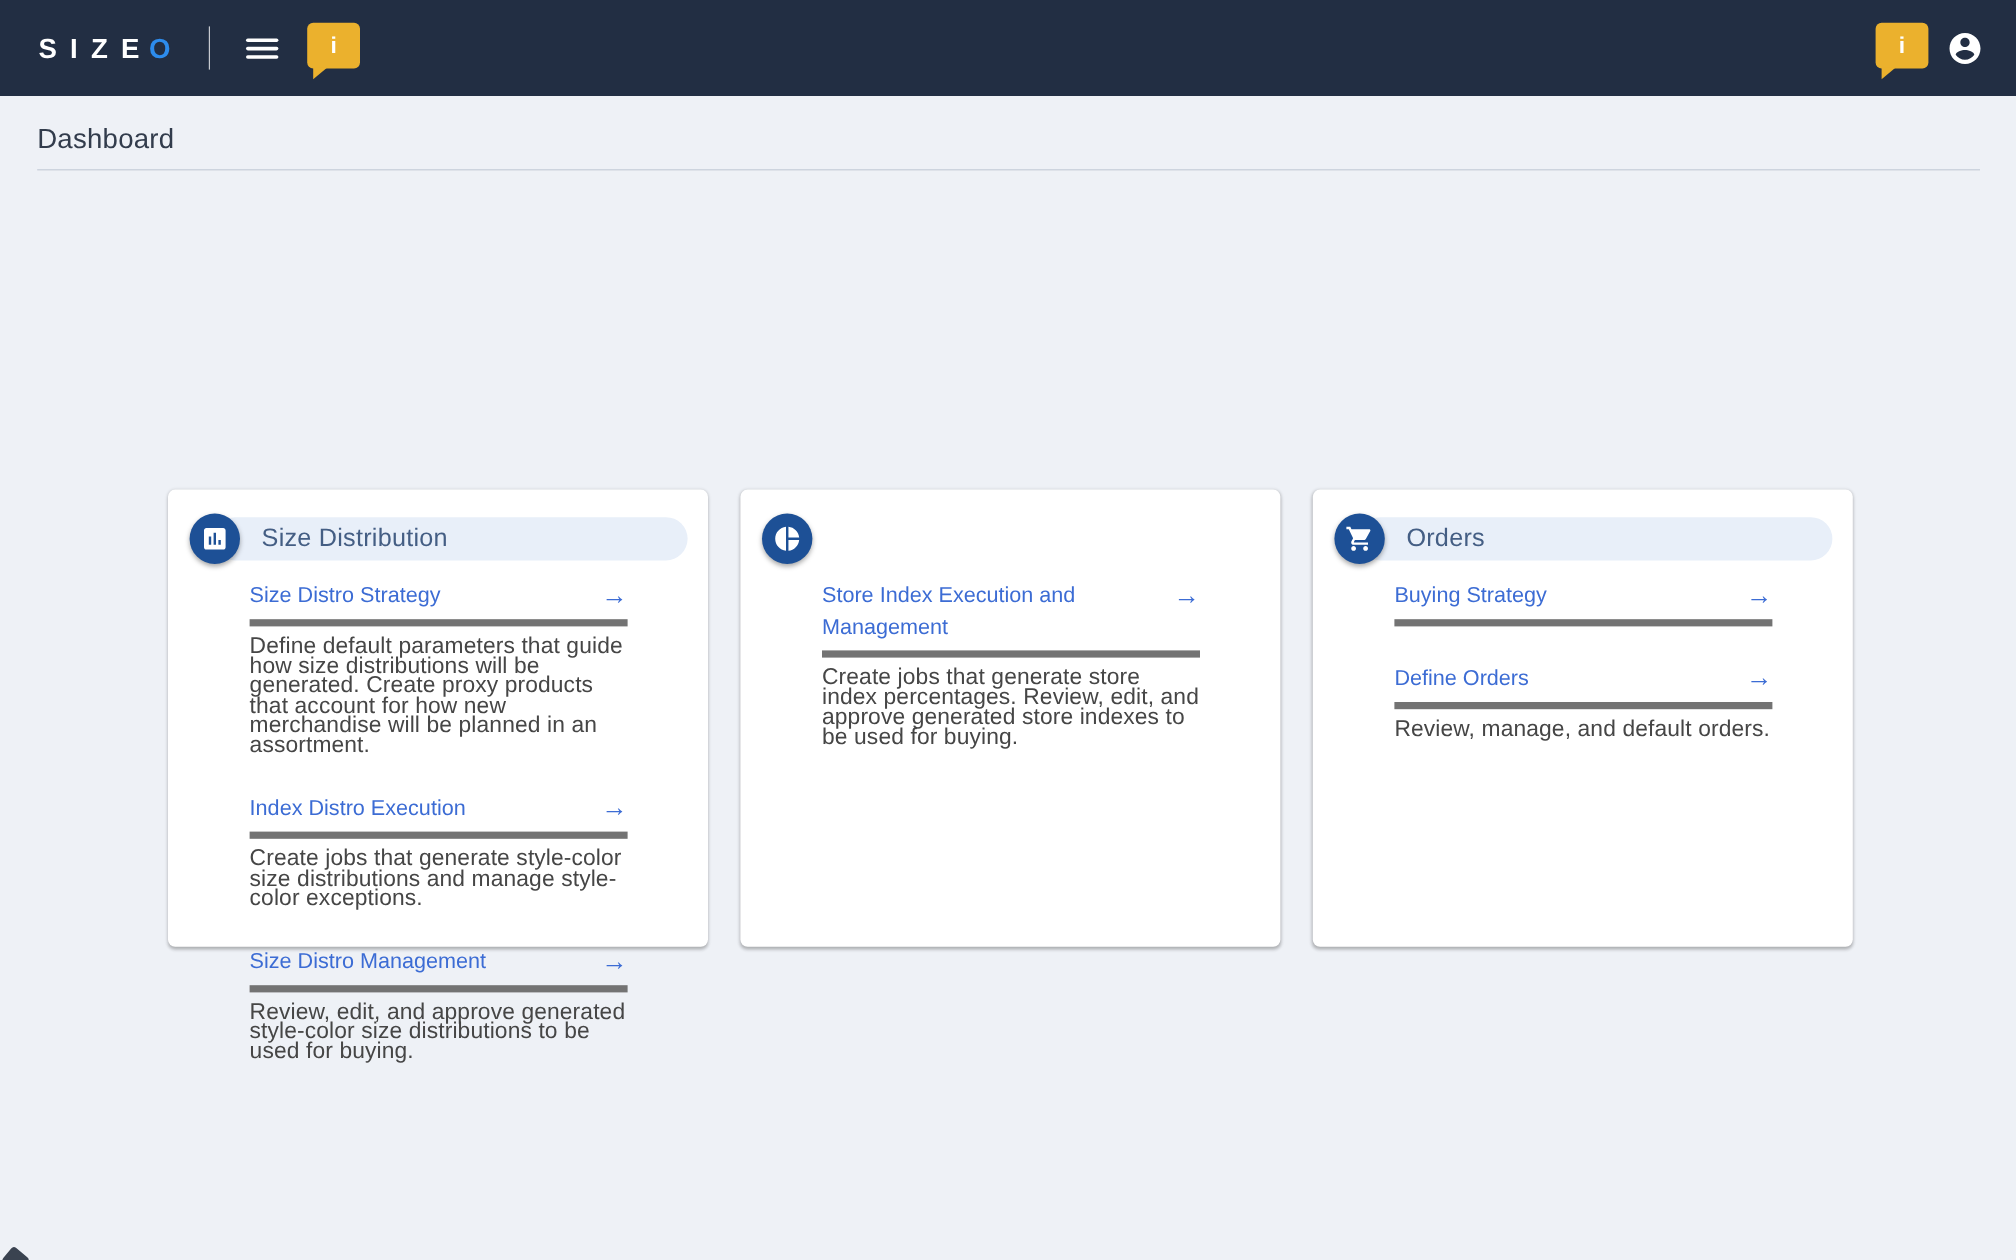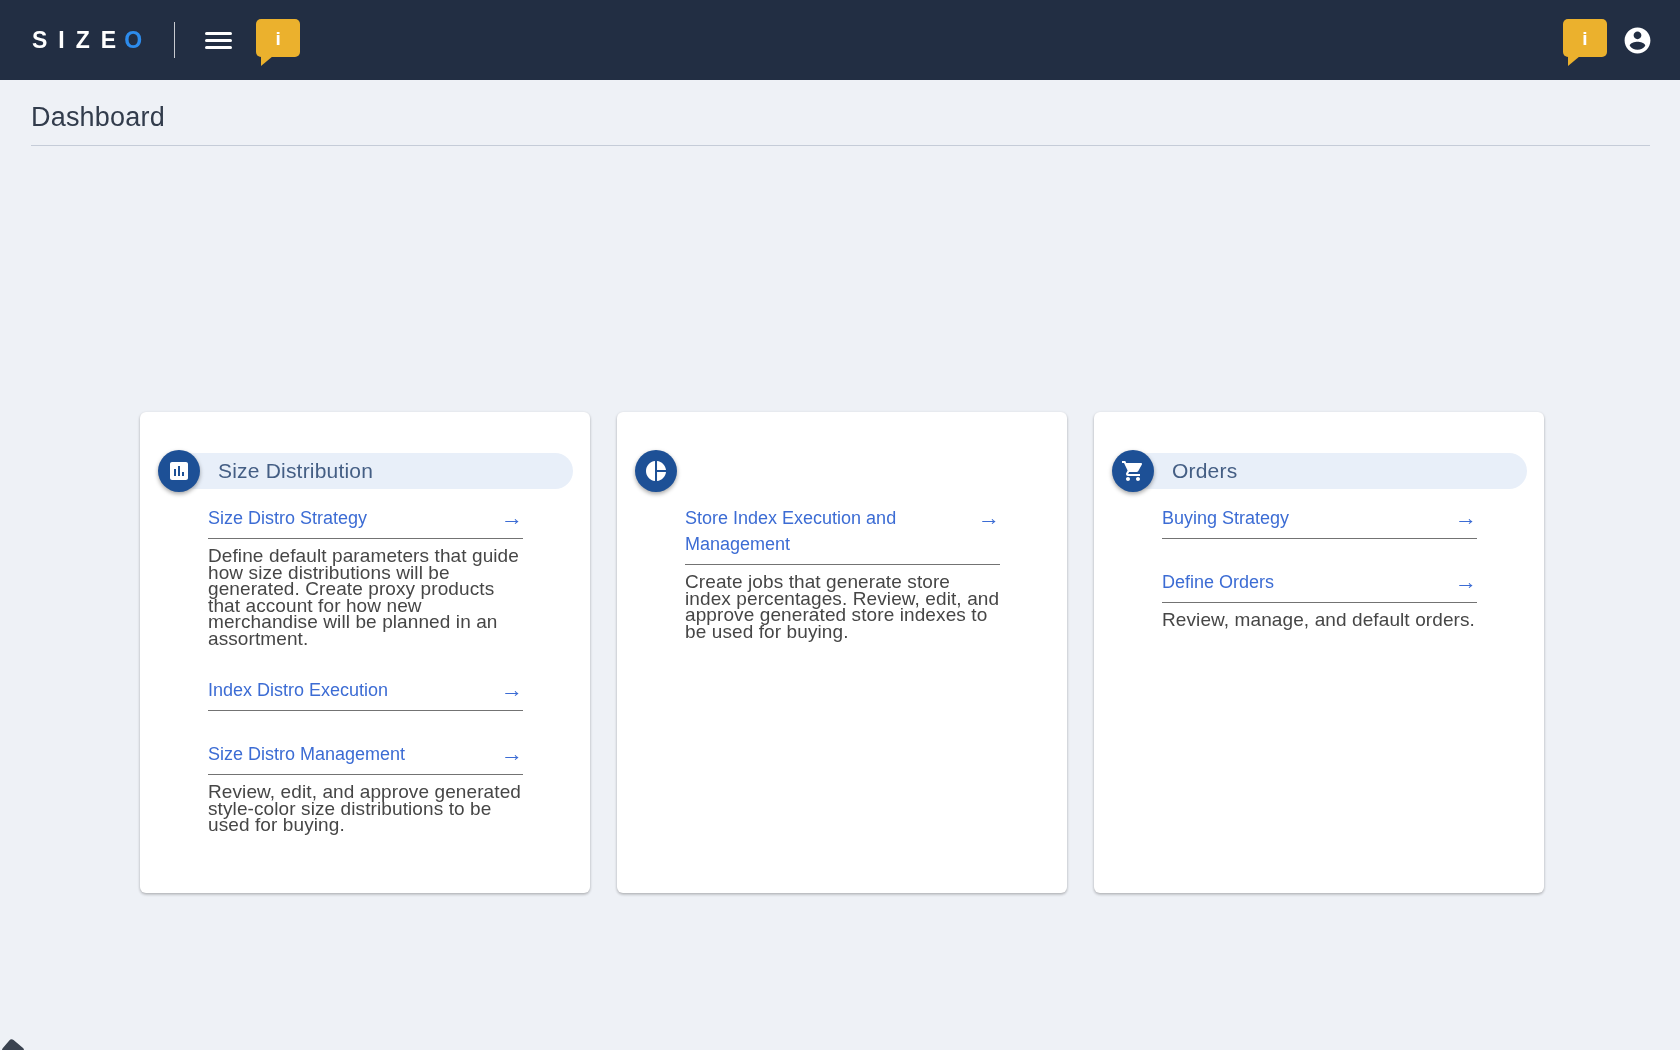--- a/index.html
+++ b/index.html
@@ -50,38 +50,38 @@
     width:0; height:0;
     border-top:10px solid #ebb12d;
     border-right:12px solid transparent;
   }
   .header-right { margin-left:auto; display:flex; align-items:center; gap:15px; }
   .account-icon { width:31px; height:31px; cursor:pointer; display:block; }
 
   
   .page-title {
     margin: 22px 30px 0 31px;
-    font-size: 27px; font-weight: 400;
+    font-size: 23px; font-weight: 400;
     color: #323c4c; letter-spacing: 0.2px;
   }
   .title-rule {
     margin: 12px 30px 0 31px;
     border: none; border-top: 1px solid #c5ccd8; height: 0;
   }
 
   
   .cards-row {
     display: flex; gap: 27px;
     margin: 266px 0 0 140px;
   }
   .card {
-    width: 450px; height: 481px;
+    width: 450px; height: 381px;
     background: #ffffff; border-radius: 6px;
     box-shadow: 0 1px 3px rgba(0,0,0,0.22), 0 2px 3px rgba(0,0,0,0.09);
-    padding: 38px 17px;
+    padding: 20px 17px;
   }
   .card-header { display:flex; align-items:center; height:42px; }
   .card-icon {
     width:42px; height:42px; border-radius:50%;
     background:#1d5096; flex:0 0 42px;
     display:flex; align-items:center; justify-content:center;
     box-shadow: 0 2px 4px rgba(0,0,0,0.35);
     position:relative; z-index:1; margin-left:1px;
   }
   .card-icon svg { width:24px; height:24px; display:block; }
@@ -89,21 +89,21 @@
     flex:1; height:36px; background:#e8eff9; border-radius:18px;
     margin-left:-22px; display:flex; align-items:center;
     padding-left:40px;
   }
   .card-title { font-size:21px; color:#445e84; letter-spacing:0.2px; }
 
   .card-body { margin: 13px 0 0 51px; width: 315px; }
   .link-item + .link-item { margin-top: 30px; }
   .link-head {
     display:flex; justify-content:space-between; align-items:flex-start;
-    border-bottom: 1px solid #737373; padding-bottom: 7px;
+    border-bottom: 6px solid #737373; padding-bottom: 7px;
     cursor: pointer;
   }
   .link-label {
     color:#3c6cd4; font-size:18px; line-height:26px;
     max-width: 238px; text-decoration:none; display:inline-block;
   }
   .arrow {
     color:#3c6cd4; font-size:22px; line-height:26px;
     font-weight:400; user-select:none;
   }
@@ -168,20 +168,21 @@
       <a class="link-label" href="#">Size Distro Strategy</a>
       <span class="arrow">→</span>
     </div>
     <p class="item-desc">Define default parameters that guide how size distributions will be generated. Create proxy products that account for how new merchandise will be planned in an assortment.</p>
   </div>
         <div class="link-item">
     <div class="link-head">
       <a class="link-label" href="#">Index Distro Execution</a>
       <span class="arrow">→</span>
     </div>
+    <p class="item-desc">Create jobs that generate style-color size distributions and manage style-color exceptions.</p>
   </div>
         <div class="link-item">
     <div class="link-head">
       <a class="link-label" href="#">Size Distro Management</a>
       <span class="arrow">→</span>
     </div>
     <p class="item-desc">Review, edit, and approve generated style-color size distributions to be used for buying.</p>
   </div>
       </div>
   </section>

